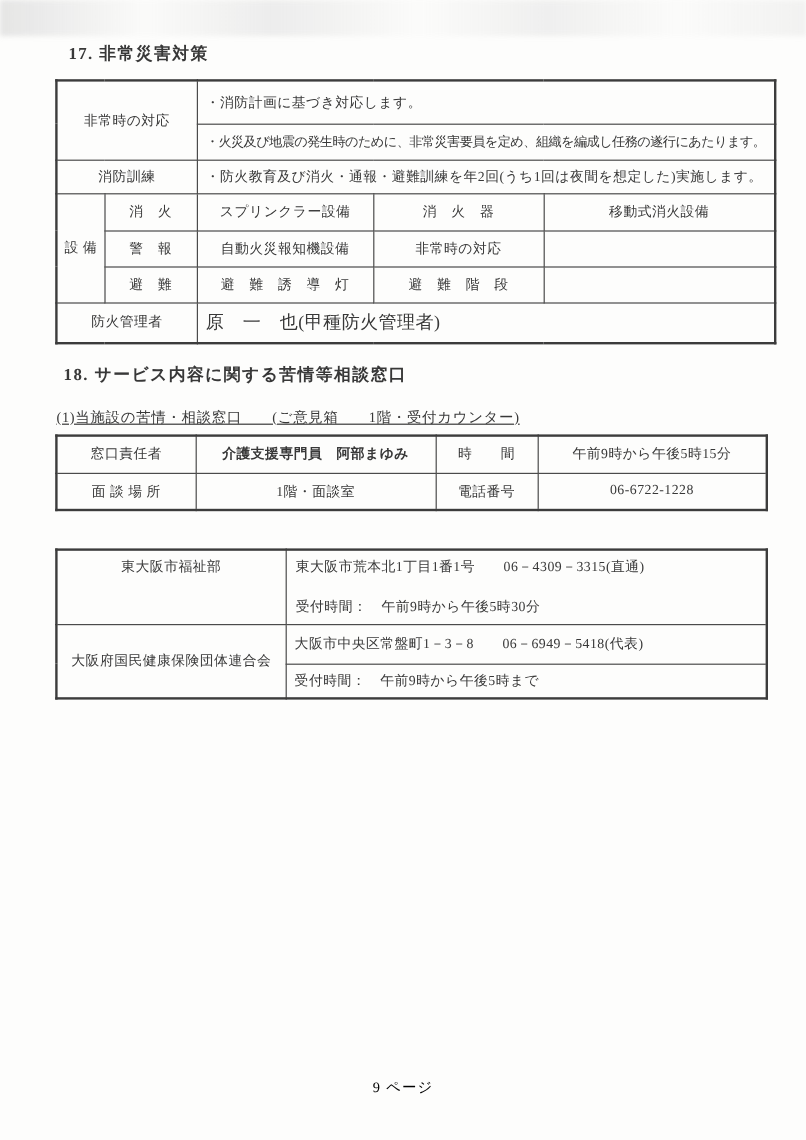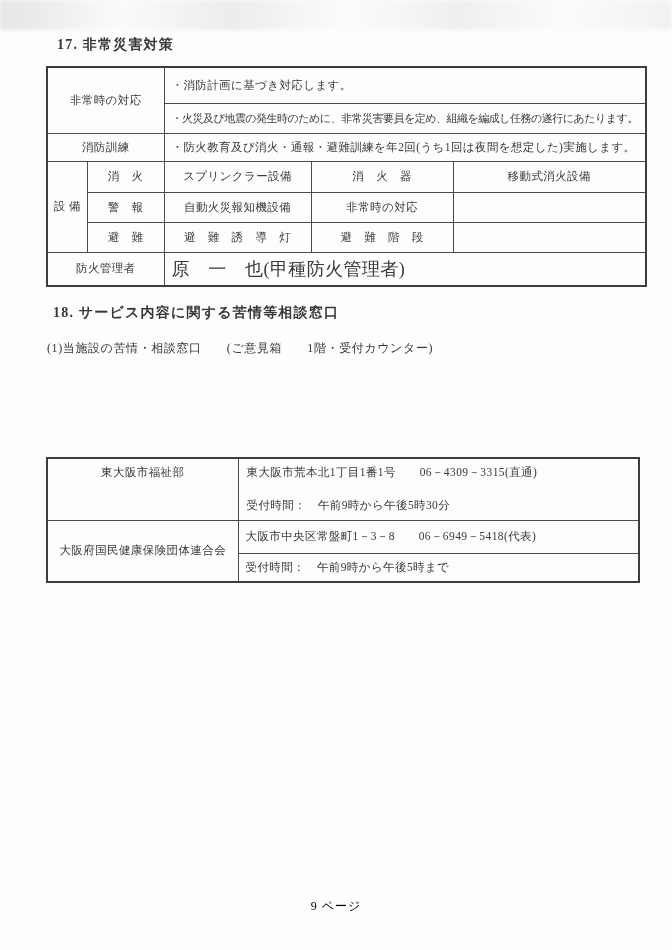--- a/index.html
+++ b/index.html
@@ -22,20 +22,21 @@
   }
   .sec-heading{
     position:absolute;
     font-size:14px;font-weight:600;letter-spacing:1.2px;
     white-space:nowrap;
   }
   .sub-heading{
     position:absolute;
     font-size:12px;font-weight:400;letter-spacing:.6px;
     white-space:nowrap;
+    text-decoration:underline;
   }
   .tbl-wrap{position:absolute;}
   table{
     border-collapse:collapse;table-layout:fixed;
     border:2px solid #3c3c3c;
   }
   td{
     border:1px solid #4b4b4b;
     font-size:11.5px;letter-spacing:.4px;
     padding:0;vertical-align:middle;
@@ -96,30 +97,54 @@
         <td class="center"></td>
       </tr>
       <tr style="height:30px">
         <td class="center">避　難</td>
         <td class="center">避　難　誘　導　灯</td>
         <td class="center">避　難　階　段</td>
         <td class="center"></td>
       </tr>
       <tr style="height:34px">
         <td colspan="2" class="center">防火管理者</td>
-        <td colspan="3" class="pad" style="font-size:18px;font-family:Liberation Serif, serif;">原　一　也(甲種防火管理者)</td>
+        <td colspan="3" class="pad" style="font-size:15px;font-family:Liberation Serif, serif;">原　一　也(甲種防火管理者)</td>
       </tr>
     </tbody>
       </table>
   </div>
 
   <div class="sec-heading" style="left:53px;top:304px;text-align:right;">18. サービス内容に関する苦情等相談窓口</div>
 
   <div class="sub-heading" style="left:47px;top:340px;">(1)当施設の苦情・相談窓口　　(ご意見箱　　1階・受付カウンター)</div>
 
+  <div class="tbl-wrap" style="left:46px;top:362px;">
+    <table>
+      <colgroup>
+        <col style="width:116px">
+          <col style="width:200px">
+        <col style="width:85px">
+          <col style="width:191px">
+      </colgroup>
+      <tbody>
+          <tr style="height:31px">
+        <td class="center">窓口責任者</td>
+        <td class="center bold">介護支援専門員　阿部まゆみ</td>
+        <td class="center">時　　間</td>
+        <td class="center">午前9時から午後5時15分</td>
+      </tr>
+      <tr style="height:31px">
+        <td class="center">面 談 場 所</td>
+        <td class="center">1階・面談室</td>
+        <td class="center">電話番号</td>
+        <td class="center">06-6722-1228</td>
+      </tr>
+    </tbody>
+      </table>
+  </div>
 
 
   <div class="tbl-wrap" style="left:46px;top:457px;">
     <table>
       <colgroup>
         <col style="width:191px">
           <col style="width:401px">
       </colgroup>
       <tbody>
           <tr style="height:62px">

